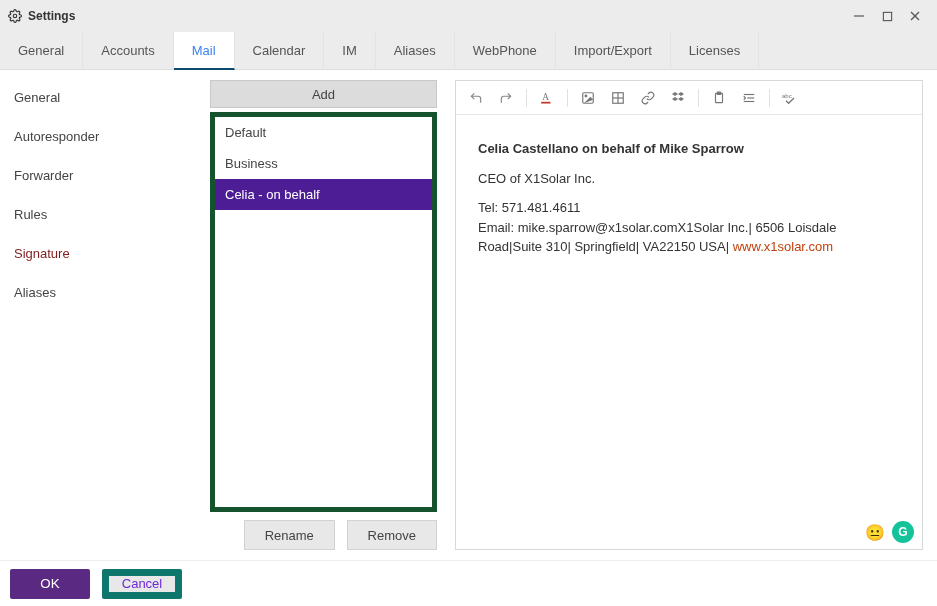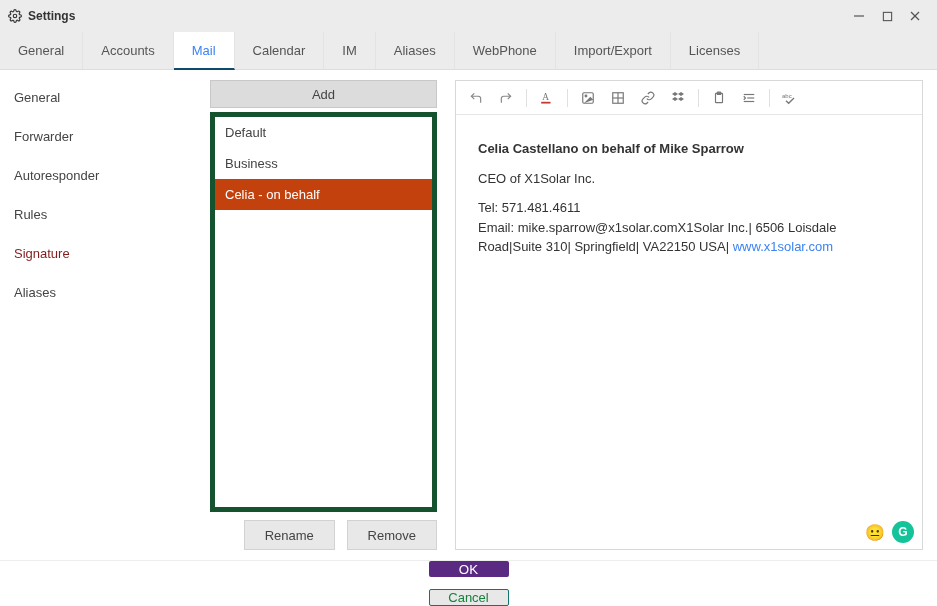--- a/index.html
+++ b/index.html
@@ -90,21 +90,21 @@
     border: 5px solid #14532d;
     flex: 1;
     background: #fff;
   }
   .sig-list .sig-item {
     padding: 8px 10px;
     cursor: pointer;
     color: #444;
   }
   .sig-list .sig-item.selected {
-    background: #c2410c;
+    background: #4c1d95;
     color: #fff;
   }
   .mid-actions {
     display: flex;
     gap: 12px;
     margin-top: 8px;
     padding-left: 34px;
   }
   .mid-actions .act-btn {
     flex: 1;
@@ -147,21 +147,21 @@
     margin: 0 4px;
   }
   .editor-body {
     flex: 1;
     padding: 24px 22px;
     font-size: 13px;
     color: #333;
     line-height: 1.5;
   }
   .editor-body .sig-name { font-weight: 600; margin-bottom: 10px; }
-  .editor-body .link { color: #3b82f6; text-decoration: none; }
+  .editor-body .link { color: #c2410c; text-decoration: none; }
   .editor-body p { margin: 0; }
   .editor-corner {
     position: absolute;
     right: 8px;
     bottom: 6px;
     display: flex;
     gap: 6px;
     align-items: center;
   }
   .emoji-badge {
@@ -180,34 +180,33 @@
   }
   
   .footer {
     height: 46px;
     background: #fff;
     border-top: 1px solid #eee;
     display: flex;
     align-items: center;
     padding: 0 10px;
     gap: 12px;
-    flex-direction: column;
   }
   .footer .primary {
     background: #5a2a82;
     color: #fff;
     border: none;
     width: 80px; height: 30px;
     cursor: pointer;
     border-radius: 2px;
   }
   .footer .secondary {
     background: #e8e8e8;
-    color: #15803d;
-    border: 1px solid #0f766e;
+    color: #6d28d9;
+    border: 7px solid #0f766e;
     width: 80px; height: 30px;
     cursor: pointer;
     border-radius: 2px;
     display: flex; align-items: center; justify-content: center;
   }
   svg { display: block; }
 </style>
 </head>
 <body>
 
@@ -247,22 +246,22 @@
   <div class="tab">Aliases</div>
   <div class="tab">WebPhone</div>
   <div class="tab">Import/Export</div>
   <div class="tab">Licenses</div>
 </div>
 
 <div class="main">
 
   <div class="sidebar">
     <div class="side-item">General</div>
+    <div class="side-item">Autoresponder</div>
     <div class="side-item">Forwarder</div>
-    <div class="side-item">Autoresponder</div>
     <div class="side-item">Rules</div>
     <div class="side-item active">Signature</div>
     <div class="side-item">Aliases</div>
   </div>
 
   <div class="midcol">
     <div class="add-btn">Add</div>
     <div class="sig-list">
       <div class="sig-item">Default</div>
       <div class="sig-item">Business</div>

